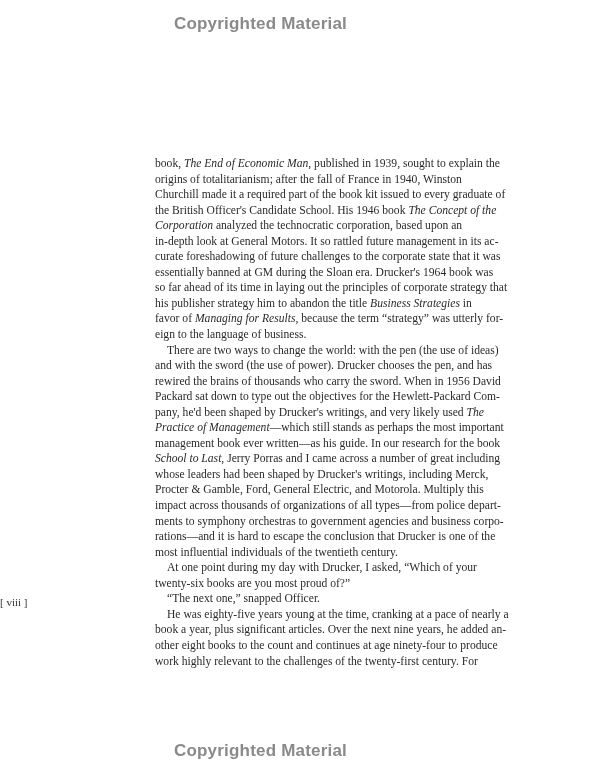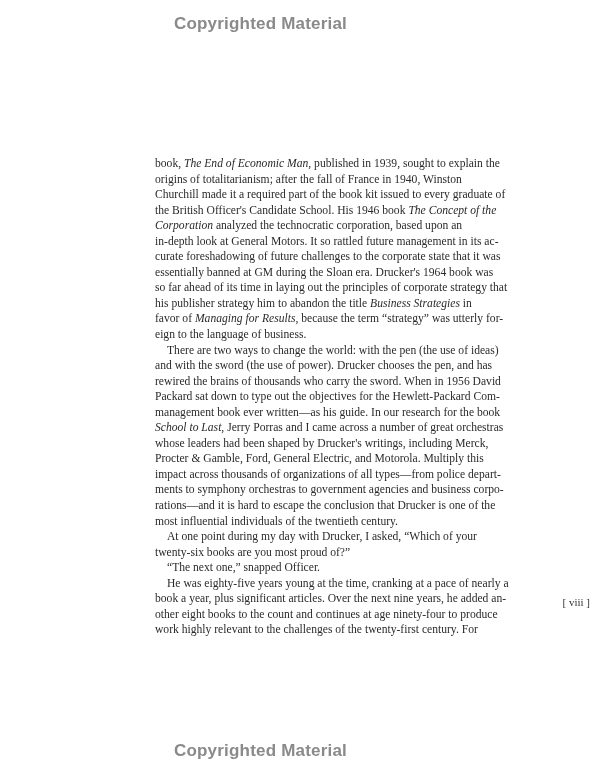--- a/index.html
+++ b/index.html
@@ -14,21 +14,21 @@
   .page-text {
     position:absolute; left:155px; top:156px; width:300px;
     font-family:"Liberation Serif", serif; font-size:11.6px;
     line-height:15.55px; color:#2a2a2a;
   }
   .line { display:block; white-space:nowrap; text-align:justify; text-align-last:justify; height:15.55px; overflow:visible; }
   .line.last { text-align-last:left; }
   .line.indent { padding-left:12px; }
   .line i, .it { font-style:italic; }
   .page-num {
-    position:absolute; top:596px; left:0; width:590px; text-align:right;
+    position:absolute; top:596px; left:0; width:488px; text-align:left;
     font-family:"Liberation Serif", serif; font-size:11px; color:#333;
   }
 </style>
 </head>
 <body>
 
 <div class="watermark wm-top">Copyrighted Material</div>
 
 <div class="page-text" id="page-text">
     <span class="line"><span>book, </span><i>The End of Economic Man</i><span>, published in 1939, sought to explain the</span></span>
@@ -40,22 +40,24 @@
     <span class="line"><span>curate foreshadowing of future challenges to the corporate state that it was</span></span>
     <span class="line"><span>essentially banned at GM during the Sloan era. Drucker's 1964 book was</span></span>
     <span class="line"><span>so far ahead of its time in laying out the principles of corporate strategy that</span></span>
     <span class="line"><span>his publisher strategy him to abandon the title </span><i>Business Strategies</i><span> in</span></span>
     <span class="line"><span>favor of </span><i>Managing for Results</i><span>, because the term “strategy” was utterly for-</span></span>
     <span class="line last"><span>eign to the language of business.</span></span>
     <span class="line indent"><span>There are two ways to change the world: with the pen (the use of ideas)</span></span>
     <span class="line"><span>and with the sword (the use of power). Drucker chooses  the pen, and has</span></span>
     <span class="line"><span>rewired the brains of thousands who carry the sword. When in 1956 David</span></span>
     <span class="line"><span>Packard sat down to type out the objectives for the Hewlett-Packard Com-</span></span>
+    <span class="line"><span>pany, he'd been shaped by Drucker's writings, and very likely used </span><i>The</i></span>
+    <span class="line"><i>Practice of Management</i><span>—which still stands as perhaps the most important</span></span>
     <span class="line"><span>management book ever written—as his guide. In our research for the book</span></span>
-    <span class="line"><i>School to Last</i><span>, Jerry Porras and I came across a number of great orchestras</span></span>
+    <span class="line"><i>School to Last</i><span>, Jerry Porras and I came across a number of great including</span></span>
     <span class="line"><span>whose leaders had been shaped by Drucker's writings, including Merck,</span></span>
     <span class="line"><span>Procter &amp; Gamble, Ford, General Electric, and Motorola. Multiply this</span></span>
     <span class="line"><span>impact across thousands of organizations of all types—from police depart-</span></span>
     <span class="line"><span>ments to symphony orchestras to government agencies and business corpo-</span></span>
     <span class="line"><span>rations—and it is hard to escape the conclusion that Drucker is one of the</span></span>
     <span class="line last"><span>most influential individuals of the twentieth century.</span></span>
     <span class="line indent"><span>At one point during my day with Drucker, I asked, “Which of your</span></span>
     <span class="line last"><span>twenty-six books are you most proud of?”</span></span>
     <span class="line indent last"><span>“The next one,” snapped Officer.</span></span>
     <span class="line indent"><span>He was eighty-five years young at the time, cranking at a pace of nearly a</span></span>

